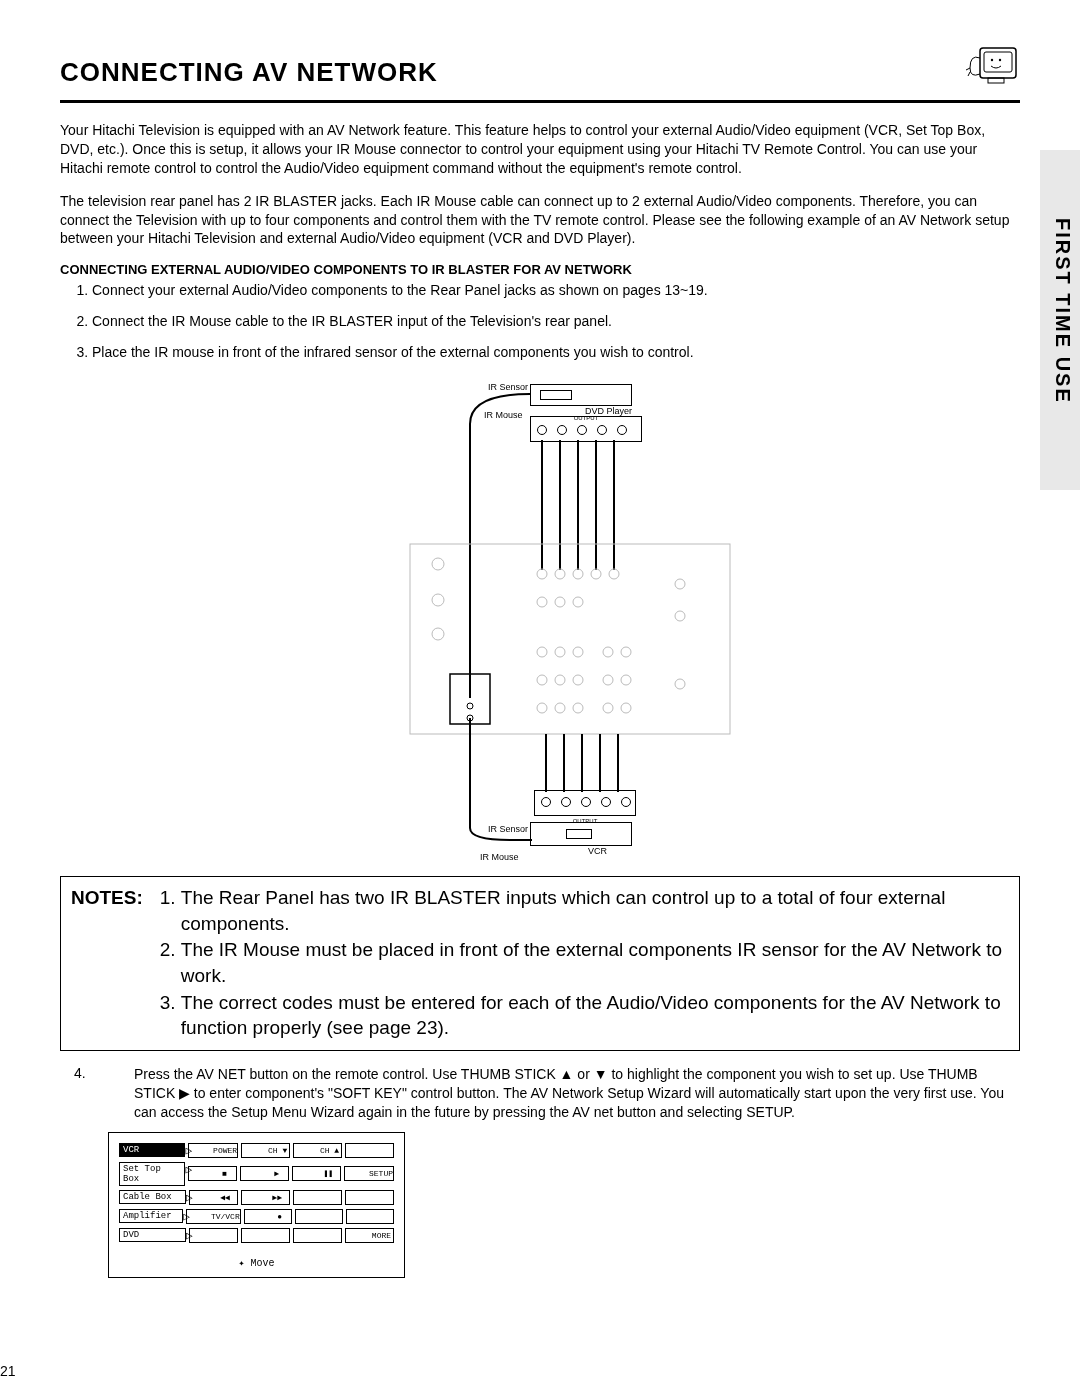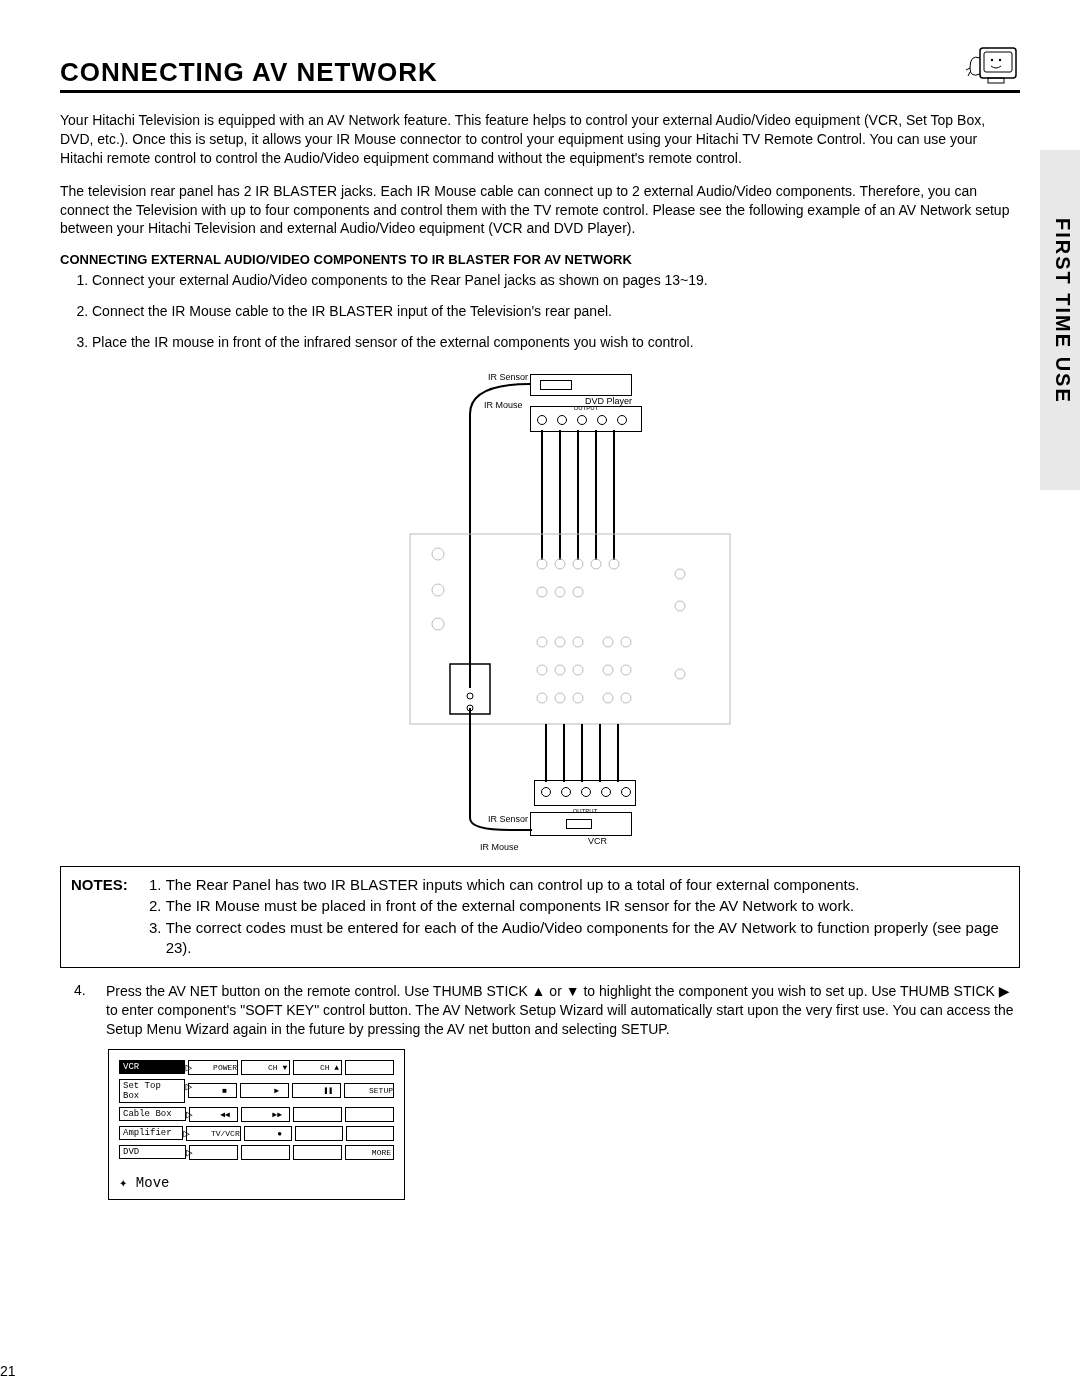--- a/index.html
+++ b/index.html
@@ -16,21 +16,21 @@
   }
   .page {
     padding: 40px 60px 20px 60px;
     position: relative;
   }
   .header-row {
     display: flex;
     align-items: flex-end;
     justify-content: space-between;
     border-bottom: 3px solid #000;
-    padding-bottom: 2px;
+    padding-bottom: 12px;
     margin-bottom: 18px;
   }
   h1 {
     font-size: 26px;
     font-weight: bold;
     letter-spacing: 1px;
     margin: 0;
     font-family: Arial, Helvetica, sans-serif;
   }
   .logo {
@@ -85,21 +85,21 @@
   }
   .diagram-placeholder .label {
     position: absolute;
     font-size: 9px;
     color: #000;
   }
   .notes-box {
     border: 1.5px solid #000;
     padding: 8px 10px;
     margin: 8px 0 14px 0;
-    font-size: 15px;
+    font-size: 19px;
     line-height: 1.35;
     display: flex;
   }
   .notes-title {
     font-weight: bold;
     margin-right: 20px;
     white-space: nowrap;
   }
   .notes-list {
     margin: 0;
@@ -112,20 +112,21 @@
     display: flex;
     margin-bottom: 10px;
   }
   .step4-num {
     width: 32px;
     padding-left: 14px;
   }
   .step4-text {
     flex: 1;
     line-height: 1.35;
+    margin-left: 28px;
   }
   .osd-box {
     border: 1.5px solid #000;
     width: 275px;
     margin: 8px 0 0 48px;
     padding: 10px 10px 8px 10px;
     font-family: "Courier New", monospace;
     font-size: 10px;
   }
   .osd-row {
@@ -156,22 +157,23 @@
     border: 1px solid #000;
     width: 34px;
     height: 13px;
     text-align: center;
     font-size: 8px;
     line-height: 13px;
     padding-left: 24px;
   }
   .osd-move {
     margin-top: 14px;
-    font-size: 14px;
+    font-size: 10px;
     border: none;
+    text-align: center;
   }
   .page-num {
     position: absolute;
     bottom: 18px;
     left: 0;
     right: 0;
     text-align: left;
     font-size: 14px;
   }
 </style>

